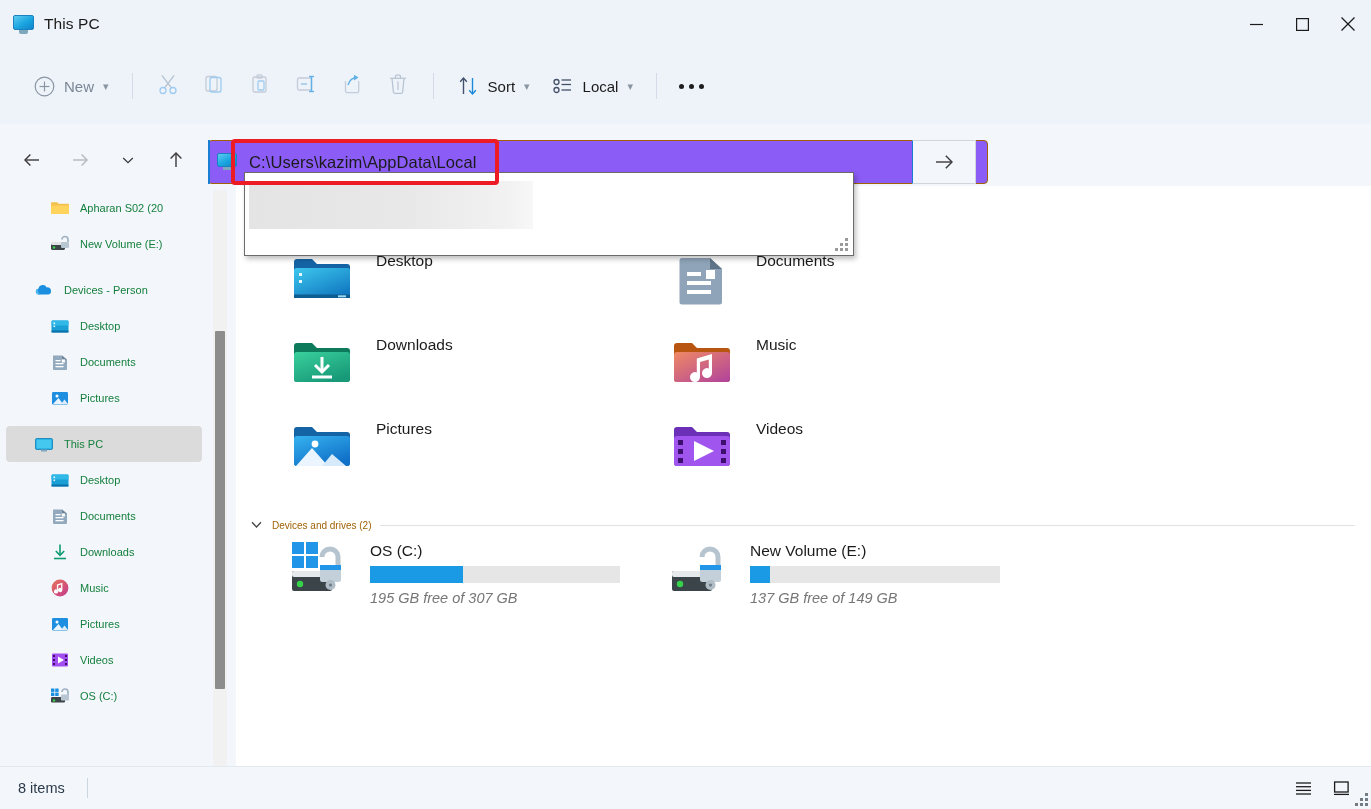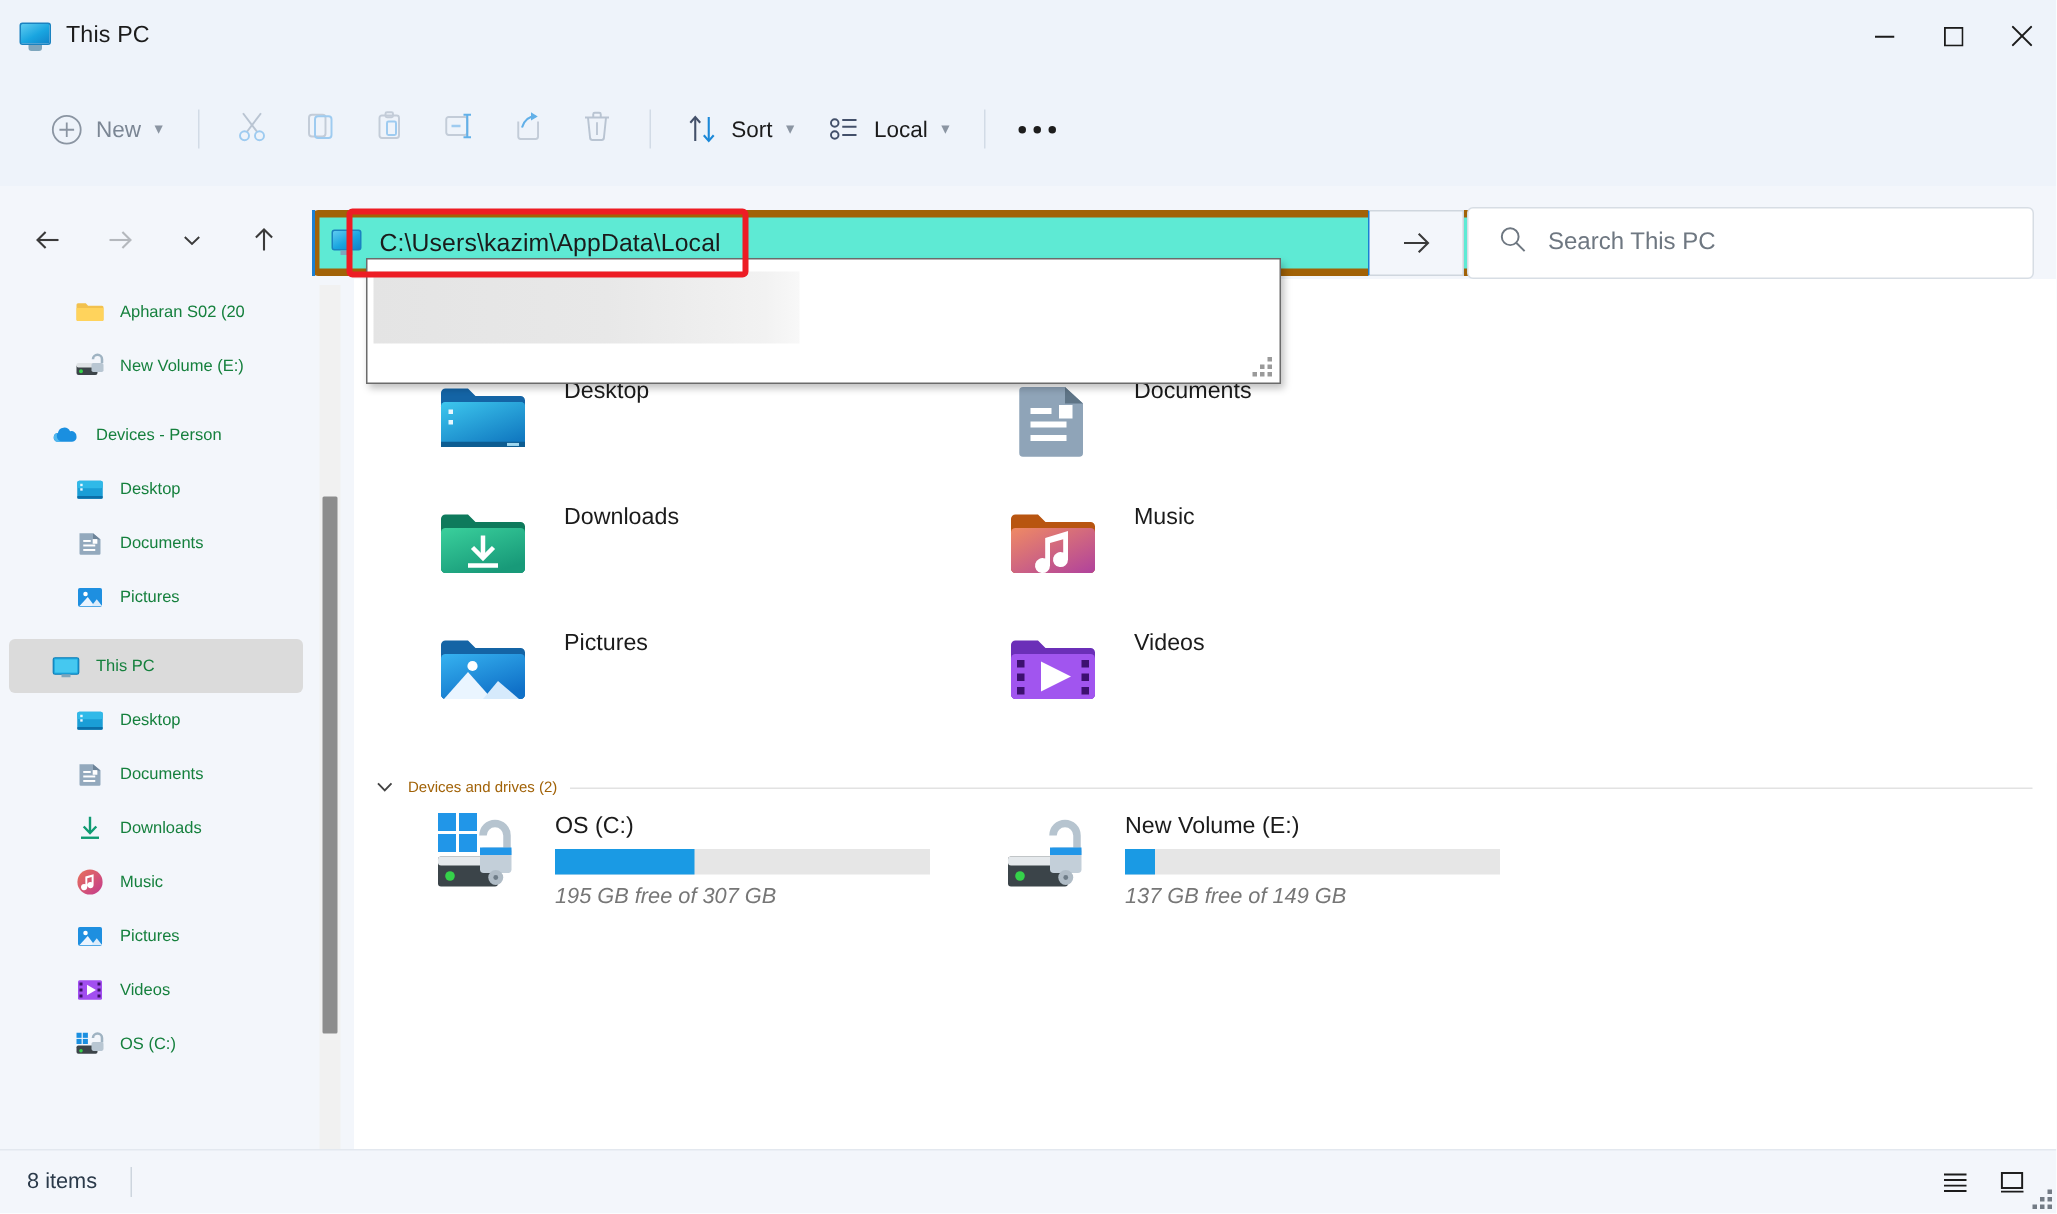--- a/index.html
+++ b/index.html
@@ -76,22 +76,22 @@
     display: flex; align-items: center;
   }
   .nav-btn {
     width: 36px; height: 36px; border-radius: 5px;
     display: flex; align-items: center; justify-content: center; cursor: default;
   }
 
   .addrbar {
     position: absolute; left: 208px; top: 140px;
     width: 780px; height: 44px;
-    background: #5eead4;
-    border: 5px solid #a16207;
+    background: #8b5cf6;
+    border: 1px solid #a16207;
     border-radius: 4px;
     display: flex; align-items: center;
   }
   .addr-icon { width: 20px; height: 18px; margin-left: 8px; position: relative; flex: none; }
   .addr-icon .scr2 {
     position: absolute; left: 0; top: 0; width: 20px; height: 14px; border-radius: 2px;
     background: linear-gradient(150deg, #5ecbf0 0%, #19a5e0 55%, #1184c9 100%);
     border: 1px solid #1a82c0;
   }
   .addr-icon .stand2 { position: absolute; left: 6px; top: 14px; width: 8px; height: 3px; background: #7ea6bd; }
@@ -437,29 +437,20 @@
       <i style="left:9px;top:5px"></i>
         <i style="left:4px;top:5px"></i>
       <i style="left:9px;top:10px"></i>
         <i style="left:4px;top:10px"></i>
         <i style="left:-1px;top:10px"></i>
     </span>
   </div>
 
   <div class="red-box"></div>
 
-  <div class="searchbox">
-    <span>
-      <svg width="19" height="19" viewBox="0 0 19 19">
-          <circle cx="7.8" cy="7.8" r="5.6" fill="none" stroke="#6e7781" stroke-width="1.3"></circle>
-          <line x1="11.8" y1="11.8" x2="17.4" y2="17.4" stroke="#6e7781" stroke-width="1.3"></line>
-        </svg>
-    </span>
-    <span class="search-ph">Search This PC</span>
-  </div>
 
   <div class="sidebar">
     <div style="height:4px"></div>
 
     <div class="side-item">
       <span class="side-ico">
         <svg width="20" height="20" viewBox="0 0 20 20">
             <path d="M1 5.2 a1 1 0 0 1 1 -1 h5.2 l1.5 1.6 h9.3 a1 1 0 0 1 1 1 V15 a1 1 0 0 1 -1 1 H2 a1 1 0 0 1 -1 -1 Z" fill="#f2c14e"></path>
             <path d="M1 7.4 h18 V15 a1 1 0 0 1 -1 1 H2 a1 1 0 0 1 -1 -1 Z" fill="#ffd35c"></path>
           </svg>

